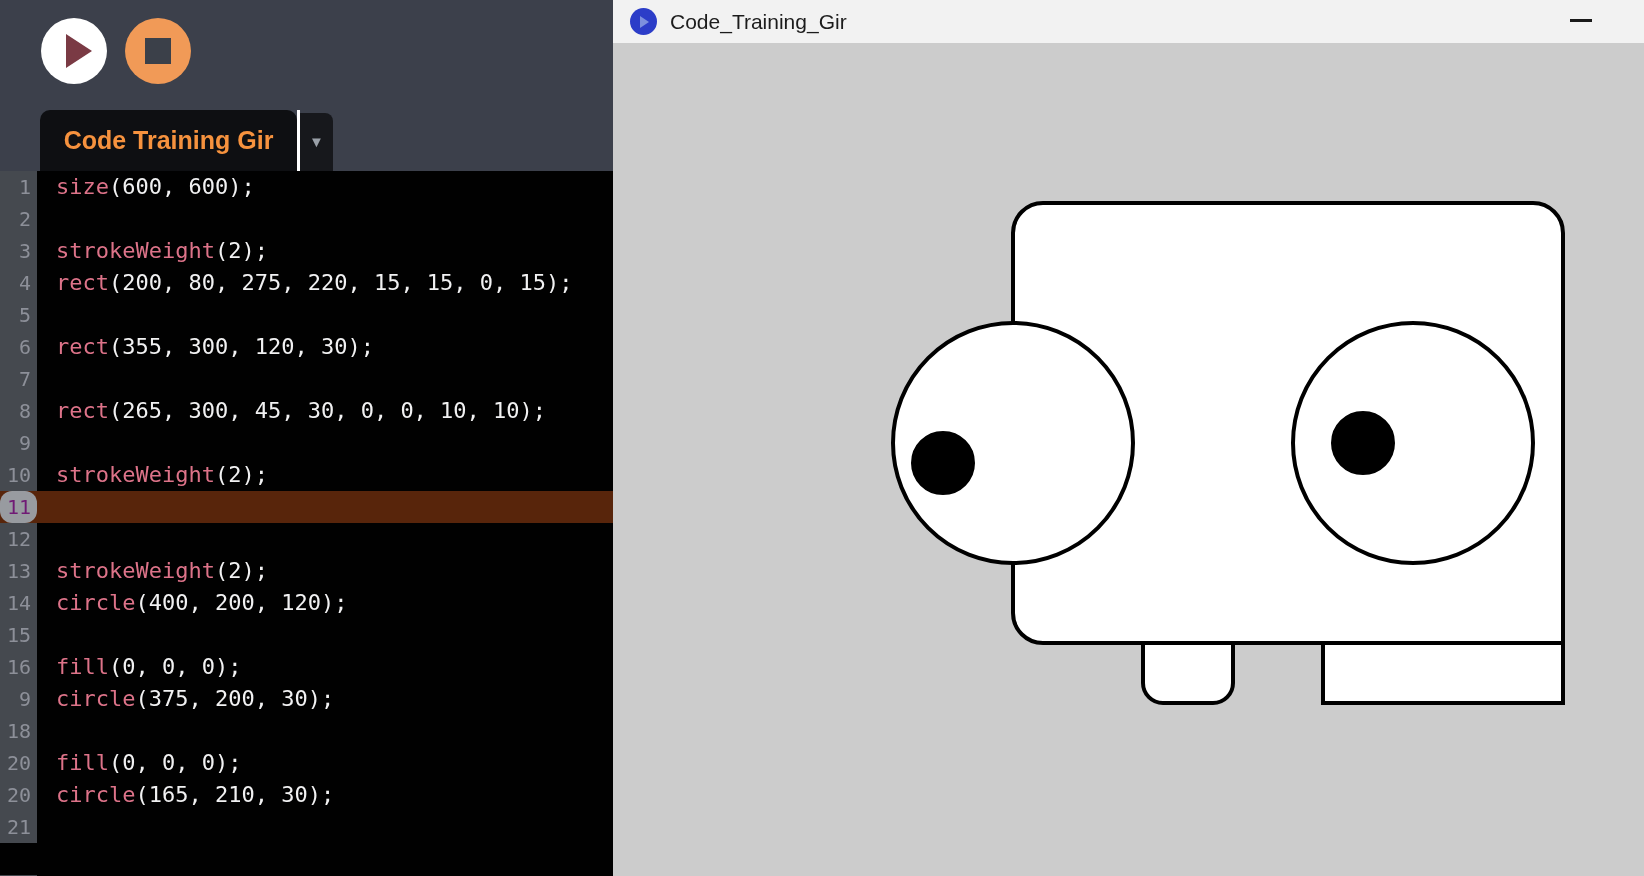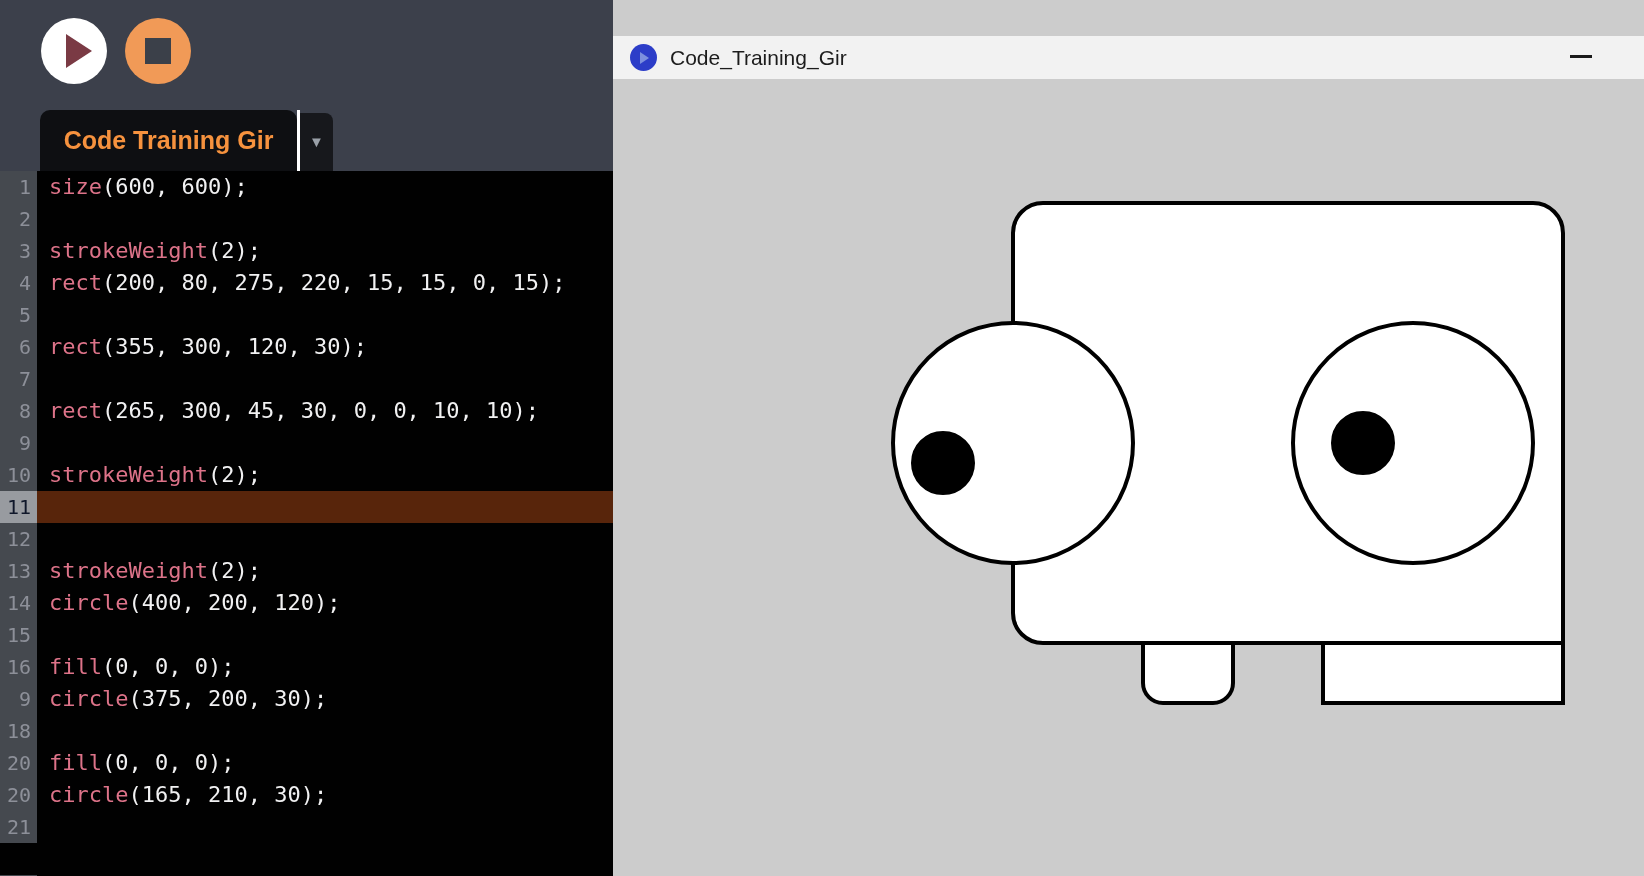--- a/index.html
+++ b/index.html
@@ -47,31 +47,31 @@
     background: #010101; overflow: hidden;
     font-family: "DejaVu Sans Mono", "Liberation Mono", monospace;
   }
   .row { display: flex; height: 32px; line-height: 32px; }
   .ln {
     width: 37px; flex: none; background: #45494f; color: #8d9099;
     text-align: right; padding-right: 6px; font-size: 20px;
   }
   .ln.dim { color: #bef264; margin-top: 47px; }
   .row.hl { background: #58250b; }
-  .row.hl .ln { background: #989ba0; color: #0f172a; }
-  .code-text { padding-left: 12px; color: #f1f1f2; font-size: 22px; white-space: pre; }
+  .row.hl .ln { background: #989ba0; color: #701a75; border-radius: 12px; }
+  .code-text { padding-left: 19px; color: #f1f1f2; font-size: 22px; white-space: pre; }
   .tok-fn { color: #dd7389; }
   .tok-code { color: #f1f1f2; }
   .gutter-fill { position: absolute; left: 0; top: 704px; bottom: 0; width: 37px; background: #45494f; }
 
   
   .sketch-pane { flex: 1; position: relative; background: #cccccc; overflow: hidden; }
   .titlebar {
     position: relative; height: 43px; background: #f2f2f2;
-    display: flex; align-items: center; margin-top: 36px;
+    display: flex; align-items: center;
   }
   .sketch-icon {
     width: 27px; height: 27px; border-radius: 50%; background: #2c3dc8;
     margin-left: 17px; position: relative; flex: none;
   }
   .sketch-icon .tri {
     position: absolute; left: 10px; top: 8px; width: 0; height: 0;
     border-left: 9px solid #7d90de;
     border-top: 6px solid transparent; border-bottom: 6px solid transparent;
   }

